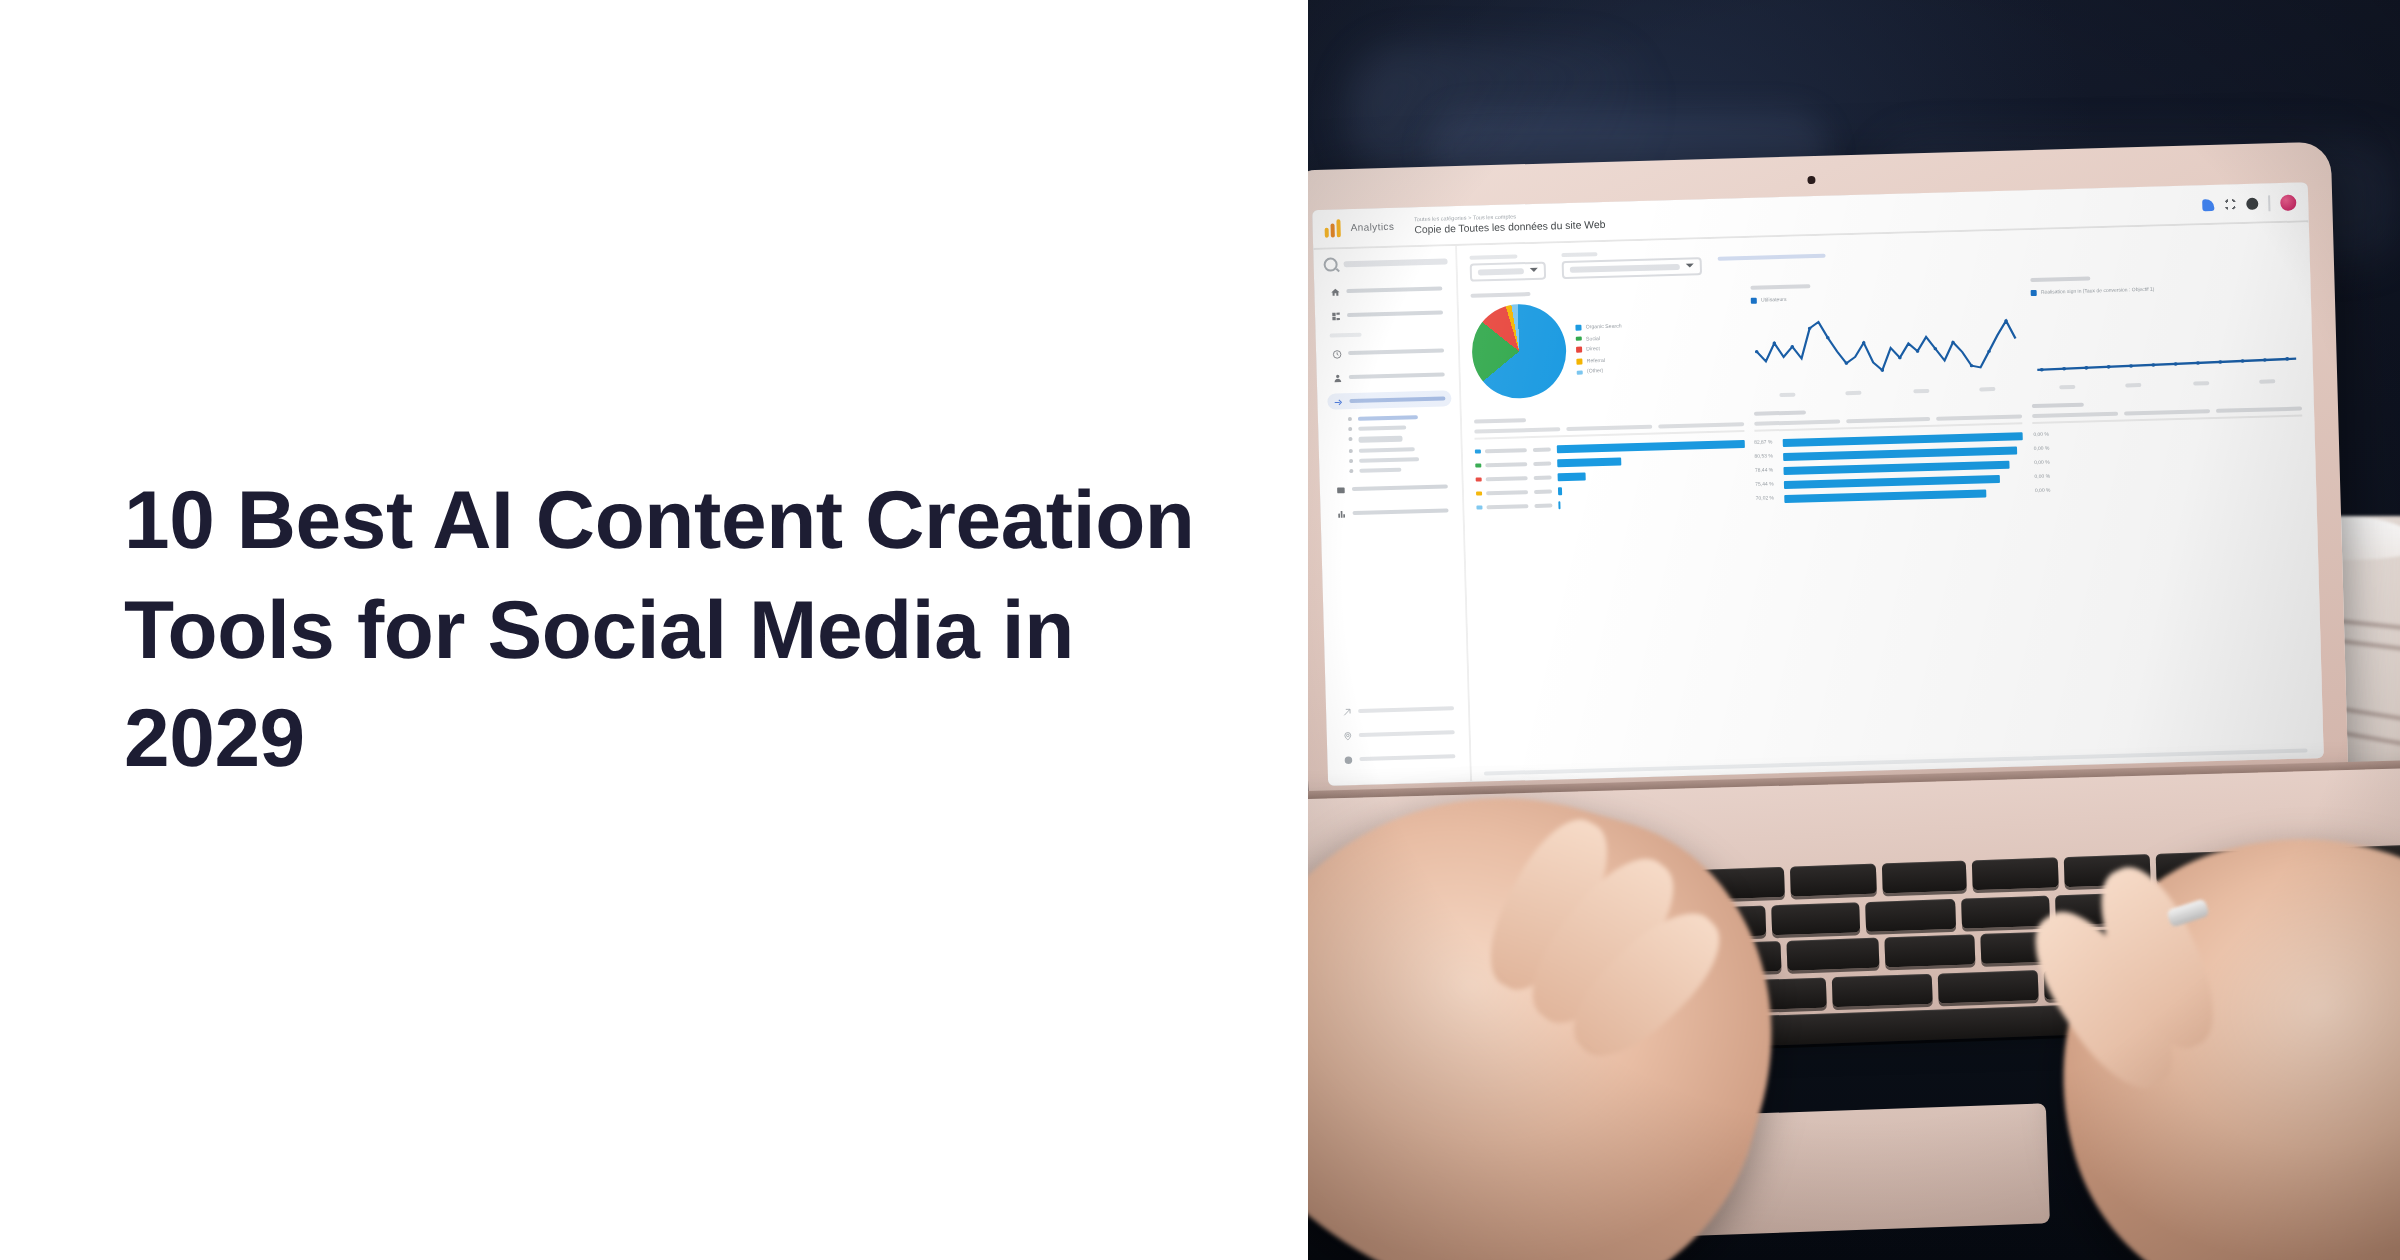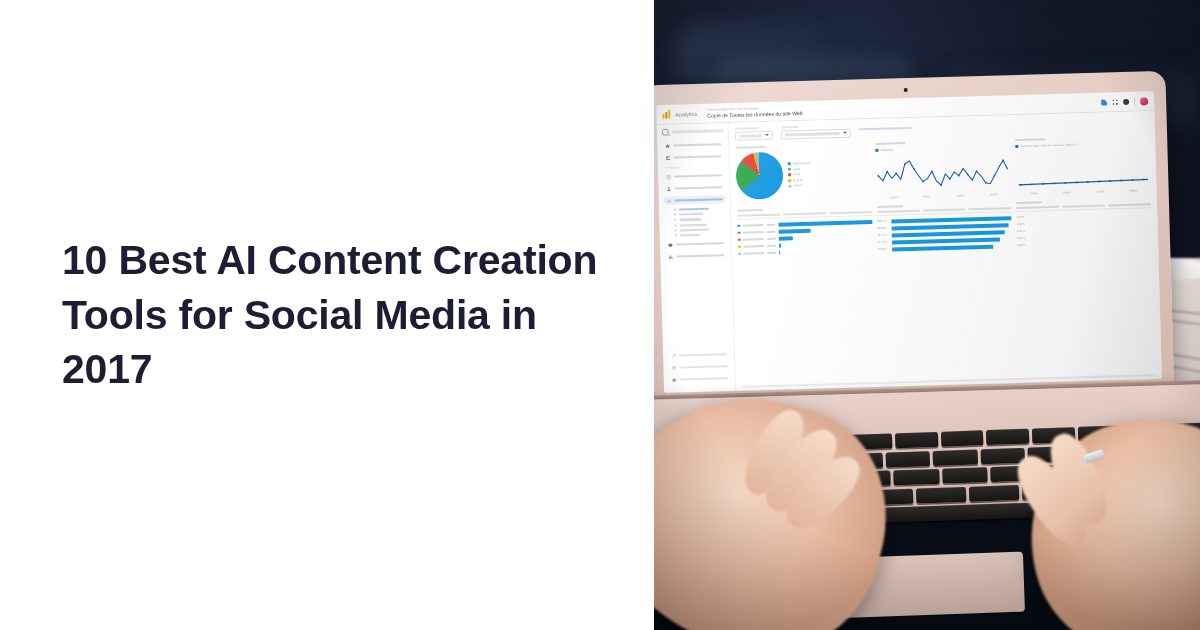--- a/index.html
+++ b/index.html
@@ -251,21 +251,21 @@
   }
   .vignette{position:absolute;inset:0;pointer-events:none;
     background:radial-gradient(ellipse 85% 80% at 50% 45%,rgba(0,0,0,0) 55%,rgba(0,0,0,.35) 100%);}
 </style>
 </head>
 <body>
 
 <div class="banner">
 
   <div class="left-panel">
-    <h1 class="headline">10 Best AI Content Creation Tools for Social Media in 2017</h1>
+    <h1 class="headline">10 Best AI Content Creation Tools for Social Media in 2029</h1>
   </div>
 
   <div class="photo">
     <div class="bg-wall"></div>
     <div class="bg-blur-shape"></div>
     <div class="bg-blur-shape2"></div>
     <div class="bg-blur-shape3"></div>
     <div class="desk"></div>
 
     <div class="mug">

